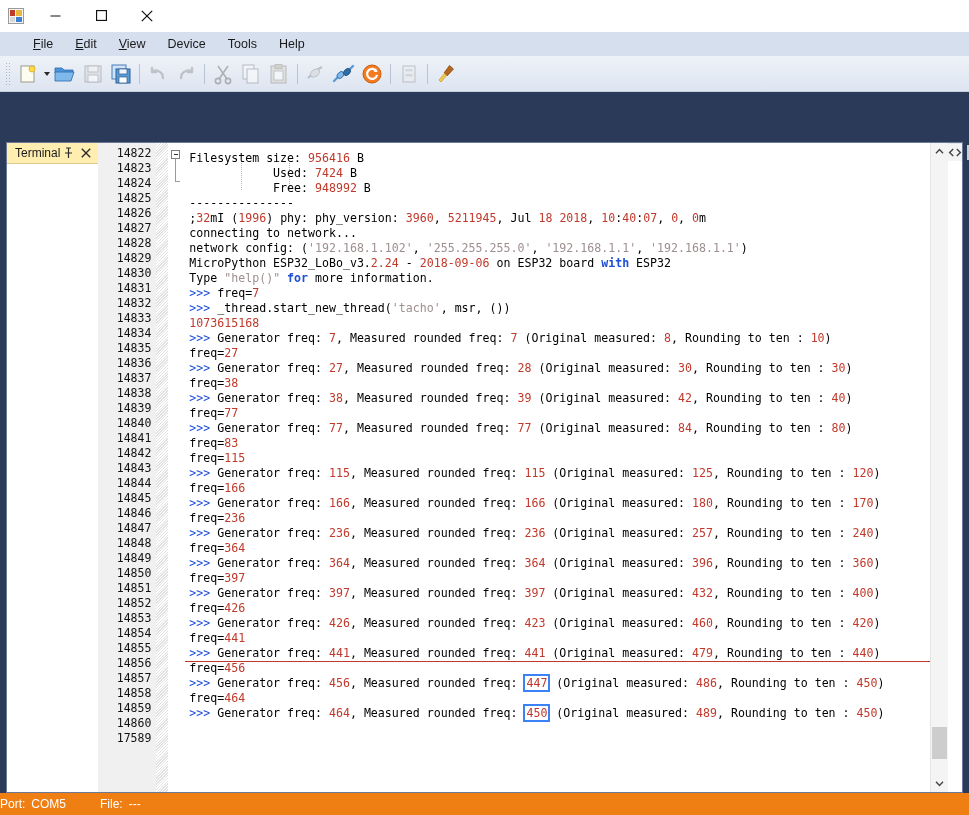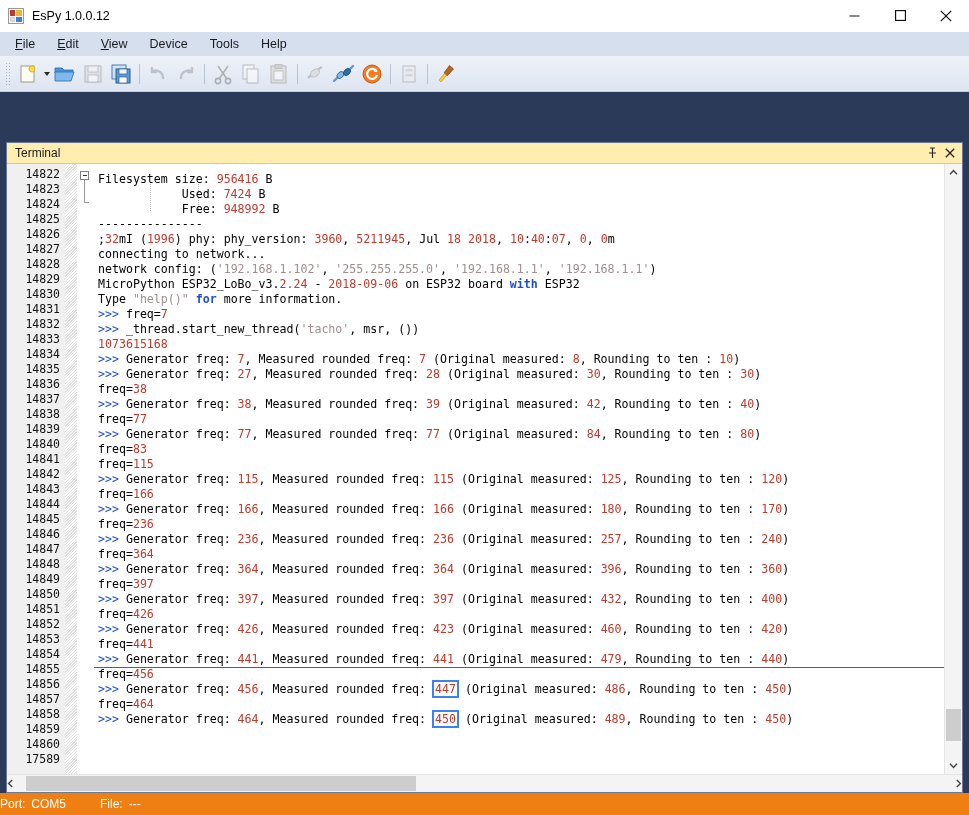--- a/index.html
+++ b/index.html
@@ -60,21 +60,21 @@
   }
   .win-btn svg { display: block; }
 
   
   .menubar {
     height: 24px;
     background: #d6dfee;
     display: flex;
     align-items: center;
     flex: 0 0 auto;
-    padding-left: 4px;
+    padding-left: 22px;
     box-sizing: border-box;
   }
   .menu-item {
     font-size: 12.5px;
     color: #1a1a1a;
     padding: 2px 11px;
     white-space: nowrap;
   }
   .menu-item u { text-decoration: underline; }
 
@@ -132,21 +132,21 @@
     display: flex;
     flex-direction: column;
     min-height: 0;
   }
   .spacer-dark { height: 44px; flex: 0 0 auto; }
 
   
   .panel {
     flex: 1 1 auto;
     display: flex;
-    flex-direction: column;
+    flex-direction: row;
     min-height: 0;
     background: #ffffff;
     border: 1px solid #6b7896;
     box-sizing: border-box;
   }
   .panel-caption {
     height: 21px;
     background: #ffeeb0;
     border-bottom: 1px solid #d8c98e;
     display: flex;
@@ -337,21 +337,20 @@
 
 <div class="app">
 
   <div class="titlebar">
     <div class="title-icon">
       <i class="q1"></i>
         <i class="q2"></i>
         <i class="q3"></i>
         <i class="q4"></i>
     </div>
-    <div class="title-text">EsPy 1.0.0.12</div>
     <div class="win-buttons">
       <div class="win-btn">
         <svg width="11" height="11" viewBox="0 0 11 11">
           <line x1="0.5" y1="6" x2="10.5" y2="6" stroke="#111" stroke-width="1"></line>
         </svg>
       </div>
       <div class="win-btn">
         <svg width="11" height="11" viewBox="0 0 11 11">
           <rect x="0.5" y="0.5" width="10" height="10" fill="none" stroke="#111" stroke-width="1.3"></rect>
         </svg>
@@ -567,20 +566,21 @@
               <div class="code-line"><span class="dim">---------------</span></div>
               <div class="code-line"><span class="dim">;</span><span class="num">32</span><span class="dim">mI </span><span class="dim">(</span><span class="num">1996</span><span class="dim">) phy: phy_version: </span><span class="num">3960</span><span class="dim">, </span><span class="num">5211945</span><span class="dim">, Jul </span><span class="num">18</span><span class="dim"> </span><span class="num">2018</span><span class="dim">, </span><span class="num">10</span><span class="dim">:</span><span class="num">40</span><span class="dim">:</span><span class="num">07</span><span class="dim">, </span><span class="num">0</span><span class="dim">, </span><span class="num">0</span><span class="dim">m</span></div>
               <div class="code-line"><span class="dim">connecting to network...</span></div>
               <div class="code-line"><span class="dim">network config: (</span><span class="str">'192.168.1.102'</span><span class="dim">, </span><span class="str">'255.255.255.0'</span><span class="dim">, </span><span class="str">'192.168.1.1'</span><span class="dim">, </span><span class="str">'192.168.1.1'</span><span class="dim">)</span></div>
               <div class="code-line"><span class="dim">MicroPython ESP32_LoBo_v3.</span><span class="num">2.24</span><span class="dim"> - </span><span class="num">2018-09-06</span><span class="dim"> on ESP32 board </span><span class="kw">with</span><span class="dim"> ESP32</span></div>
               <div class="code-line"><span class="dim">Type </span><span class="str">"help()"</span><span class="dim"> </span><span class="kw">for</span><span class="dim"> more information.</span></div>
               <div class="code-line"><span class="prompt">&gt;&gt;&gt; </span><span class="dim">freq=</span><span class="num">7</span></div>
               <div class="code-line"><span class="prompt">&gt;&gt;&gt; </span><span class="dim">_thread.start_new_thread(</span><span class="str">'tacho'</span><span class="dim">, msr, ())</span></div>
               <div class="code-line"><span class="num">1073615168</span></div>
               <div class="code-line"><span class="prompt">&gt;&gt;&gt; </span><span class="dim">Generator freq: </span><span class="num">7</span><span class="dim">, Measured rounded freq: </span><span class="num">7</span><span class="dim"> (Original measured: </span><span class="num">8</span><span class="dim">, Rounding to ten : </span><span class="num">10</span><span class="dim">)</span></div>
+              <div class="code-line"><span class="dim">freq=</span><span class="num">27</span></div>
               <div class="code-line"><span class="prompt">&gt;&gt;&gt; </span><span class="dim">Generator freq: </span><span class="num">27</span><span class="dim">, Measured rounded freq: </span><span class="num">28</span><span class="dim"> (Original measured: </span><span class="num">30</span><span class="dim">, Rounding to ten : </span><span class="num">30</span><span class="dim">)</span></div>
               <div class="code-line"><span class="dim">freq=</span><span class="num">38</span></div>
               <div class="code-line"><span class="prompt">&gt;&gt;&gt; </span><span class="dim">Generator freq: </span><span class="num">38</span><span class="dim">, Measured rounded freq: </span><span class="num">39</span><span class="dim"> (Original measured: </span><span class="num">42</span><span class="dim">, Rounding to ten : </span><span class="num">40</span><span class="dim">)</span></div>
               <div class="code-line"><span class="dim">freq=</span><span class="num">77</span></div>
               <div class="code-line"><span class="prompt">&gt;&gt;&gt; </span><span class="dim">Generator freq: </span><span class="num">77</span><span class="dim">, Measured rounded freq: </span><span class="num">77</span><span class="dim"> (Original measured: </span><span class="num">84</span><span class="dim">, Rounding to ten : </span><span class="num">80</span><span class="dim">)</span></div>
               <div class="code-line"><span class="dim">freq=</span><span class="num">83</span></div>
               <div class="code-line"><span class="dim">freq=</span><span class="num">115</span></div>
               <div class="code-line"><span class="prompt">&gt;&gt;&gt; </span><span class="dim">Generator freq: </span><span class="num">115</span><span class="dim">, Measured rounded freq: </span><span class="num">115</span><span class="dim"> (Original measured: </span><span class="num">125</span><span class="dim">, Rounding to ten : </span><span class="num">120</span><span class="dim">)</span></div>
               <div class="code-line"><span class="dim">freq=</span><span class="num">166</span></div>
               <div class="code-line"><span class="prompt">&gt;&gt;&gt; </span><span class="dim">Generator freq: </span><span class="num">166</span><span class="dim">, Measured rounded freq: </span><span class="num">166</span><span class="dim"> (Original measured: </span><span class="num">180</span><span class="dim">, Rounding to ten : </span><span class="num">170</span><span class="dim">)</span></div>

